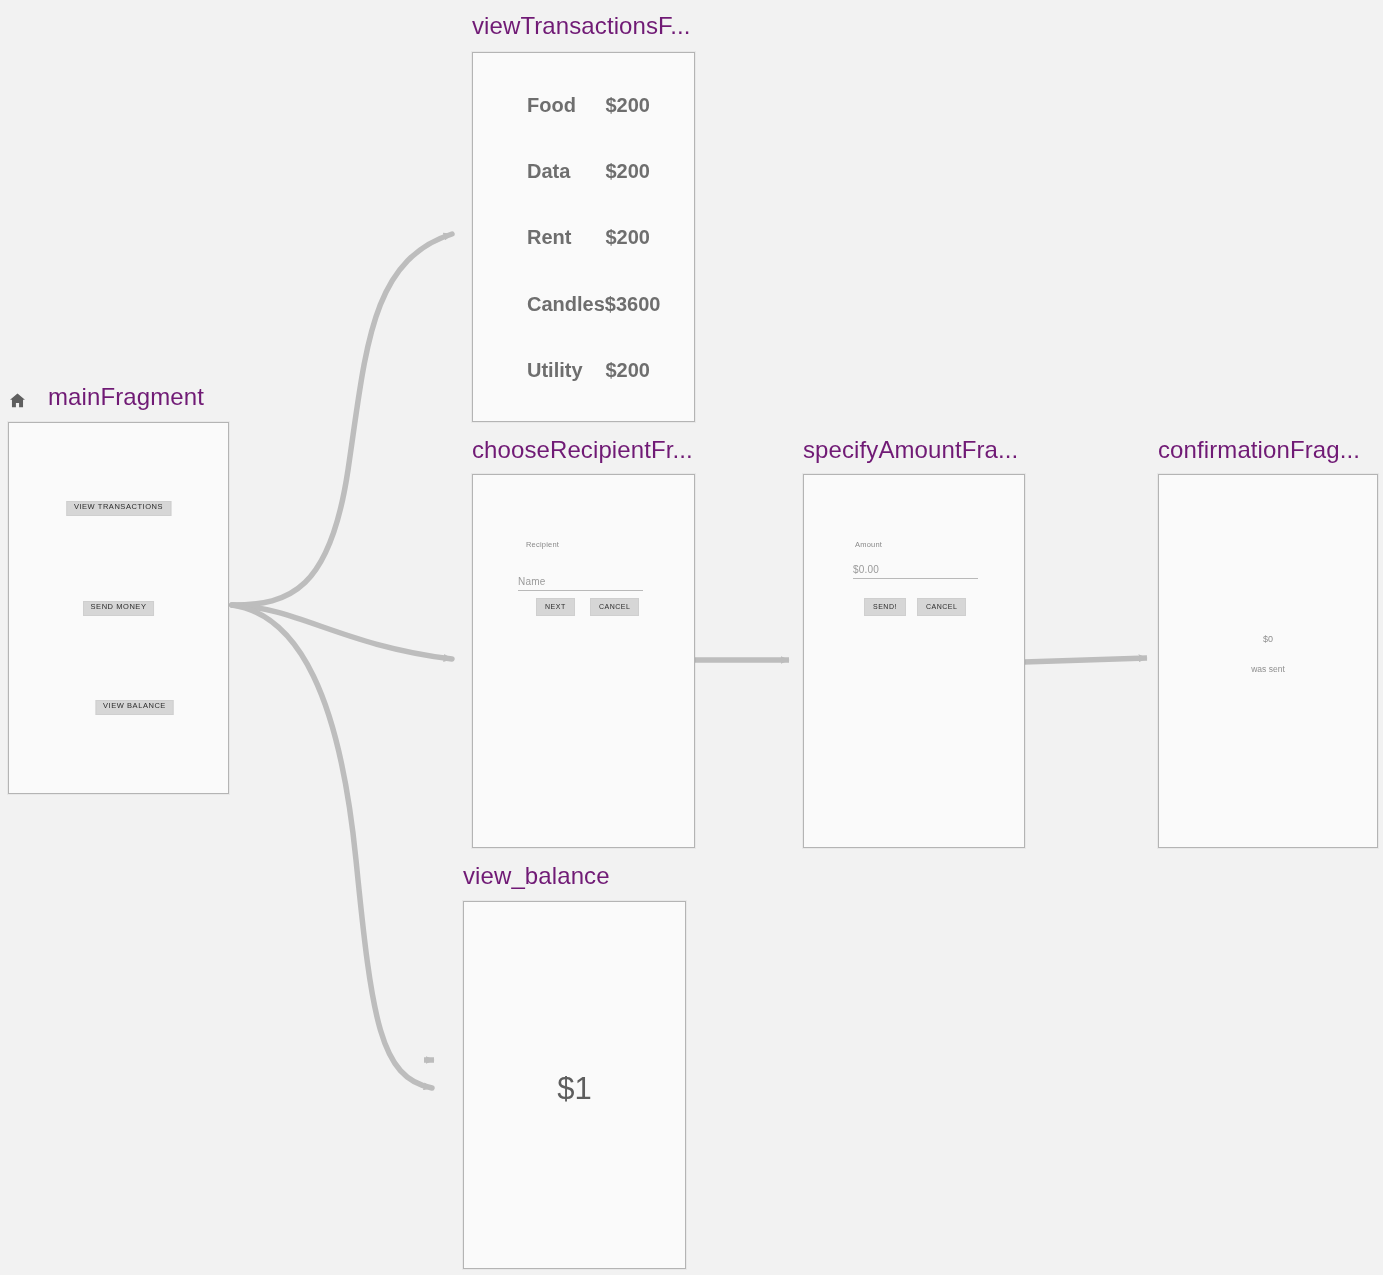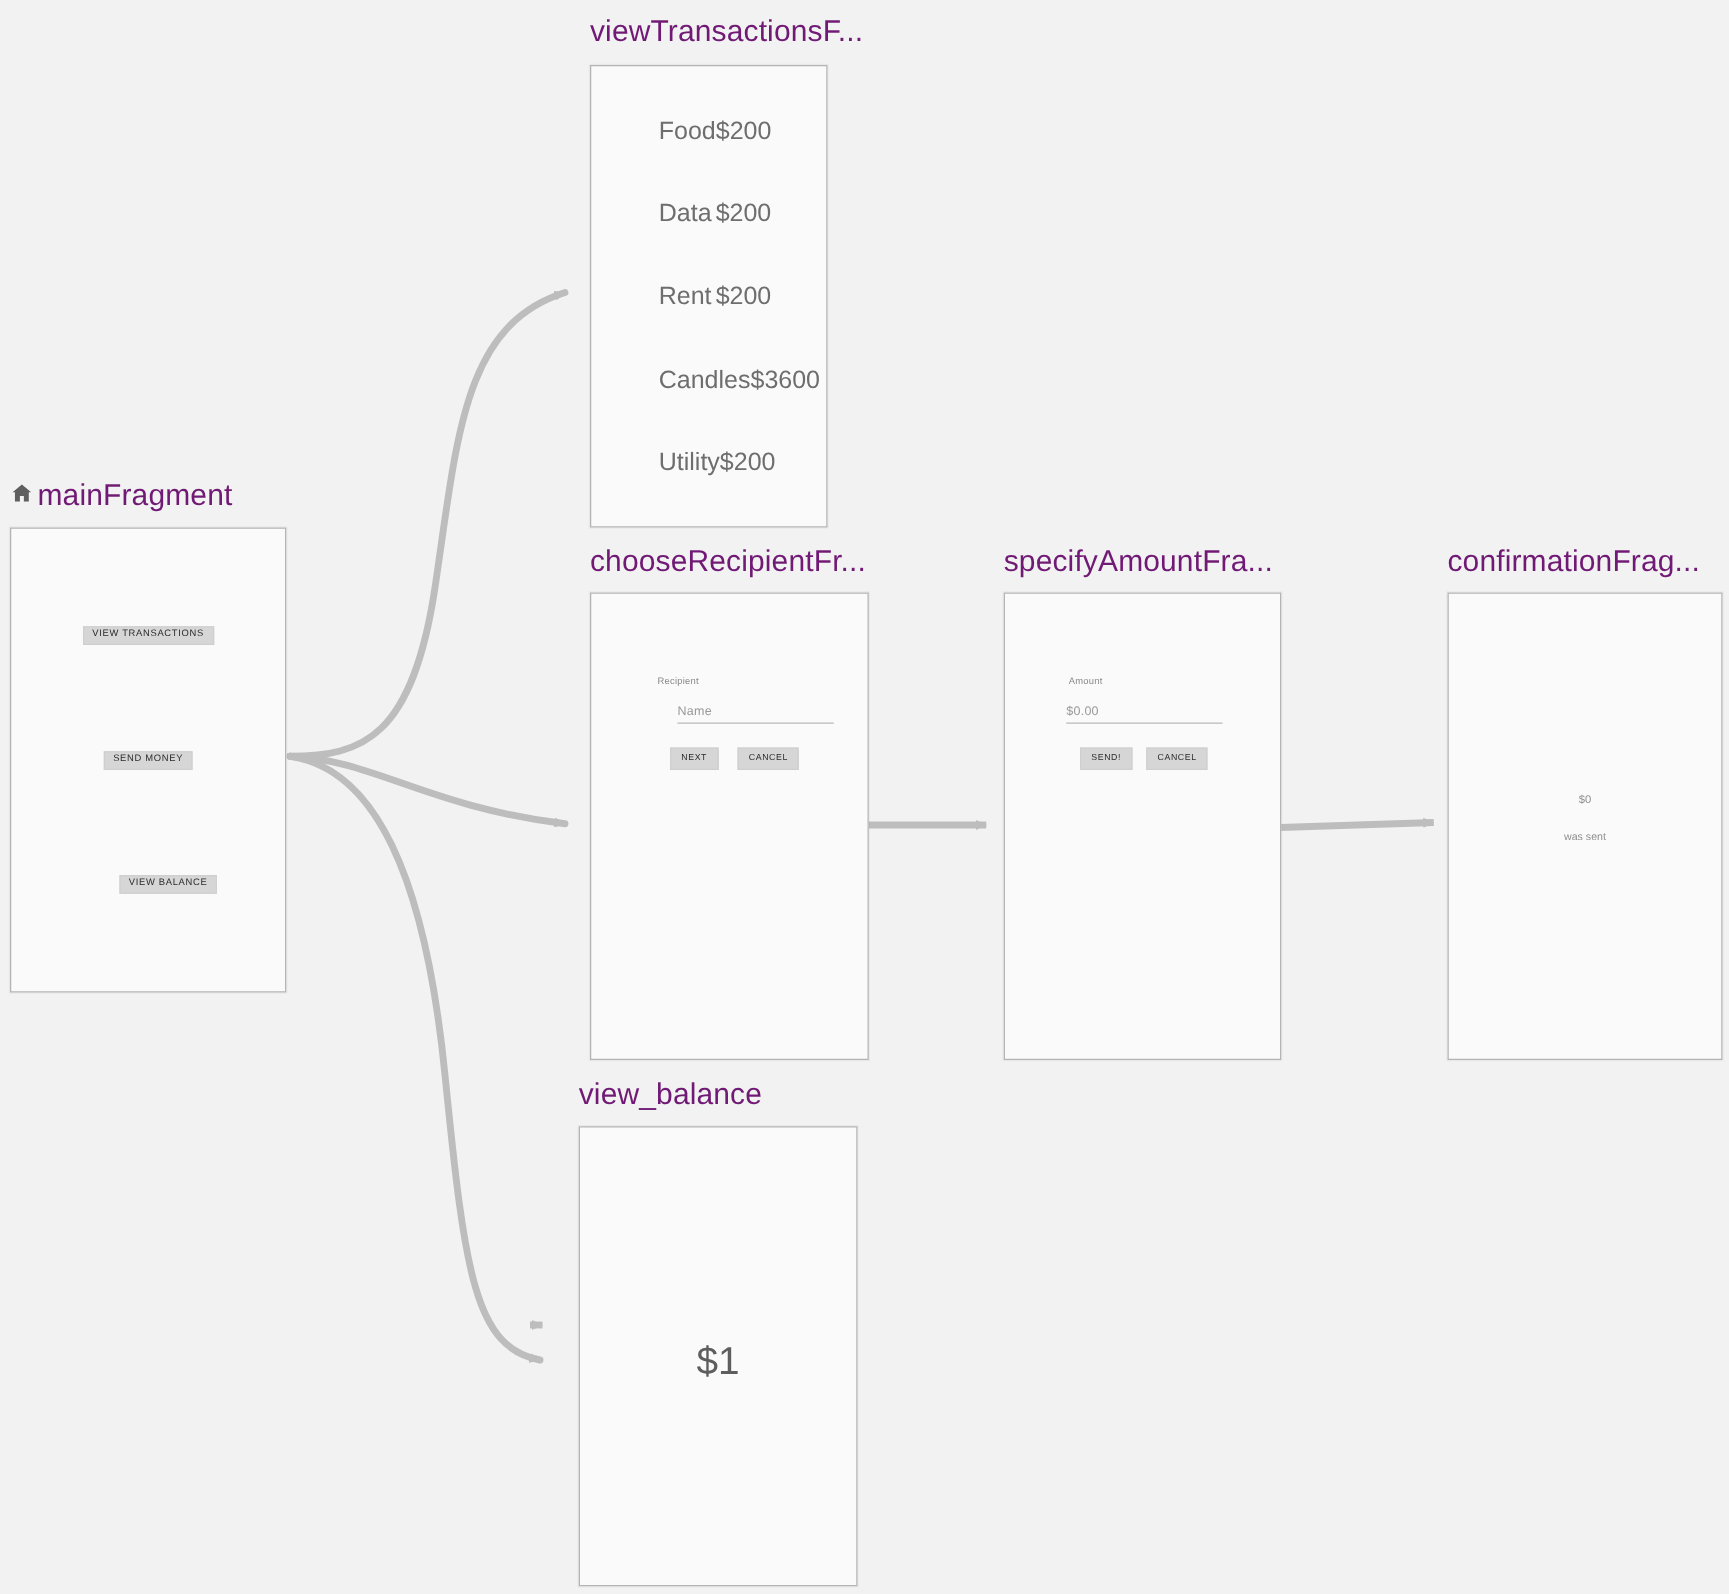--- a/index.html
+++ b/index.html
@@ -15,21 +15,21 @@
 
   .node { position: absolute; }
   .node-title {
     position: absolute;
     font-size: 24px;
     color: #701a75;
     white-space: nowrap;
     letter-spacing: 0.1px;
     line-height: 24px;
   }
-  .node-title.with-icon { display: flex; align-items: flex-start; gap: 3px; }
+  .node-title.with-icon { display: flex; align-items: flex-end; gap: 21px; }
   .home-icon { display: inline-block; width: 19px; height: 19px; flex: 0 0 19px; }
 
   .frame {
     position: absolute;
     background: #fafafa;
     border: 1px solid #b4b4b4;
     box-shadow: 0 0 0 1px rgba(0,0,0,0.04);
   }
 
   
@@ -146,21 +146,21 @@
     <div class="frame" style="left:8px; top:422px; width:221px; height:372px;">
       <div class="mf-btn" style="left:50%; top:78px;">VIEW TRANSACTIONS</div>
       <div class="mf-btn" style="left:50%; top:178px;">SEND MONEY</div>
       <div class="mf-btn" style="left:50%; top:277px;margin-left:16px;">VIEW BALANCE</div>
     </div>
   </div>
 
   <div class="node">
     <div class="node-title" style="left:472px; top:14px;">viewTransactionsF...</div>
 
-    <div class="frame" style="left:472px; top:52px; width:190px; height:370px;">
+    <div class="frame" style="left:472px; top:52px; width:223px; height:370px;font-weight:bold;">
       <div class="tx-row" style="top:39px;">
         <span class="tx-cat">Food</span>
         <span class="tx-amt">$200</span>
       </div>
       <div class="tx-row" style="top:105px;">
         <span class="tx-cat">Data</span>
         <span class="tx-amt">$200</span>
       </div>
       <div class="tx-row" style="top:171px;">
         <span class="tx-cat">Rent</span>
@@ -175,21 +175,21 @@
         <span class="tx-amt">$200</span>
       </div>
     </div>
   </div>
 
   <div class="node">
     <div class="node-title" style="left:472px; top:438px;">chooseRecipientFr...</div>
 
     <div class="frame" style="left:472px; top:474px; width:223px; height:374px;">
       <div class="form-label" style="left:53px; top:65px;">Recipient</div>
-      <div class="form-input" style="left:45px; top:89px; width:125px;margin-left:24px;">Name</div>
+      <div class="form-input" style="left:45px; top:101px; width:125px;">Name</div>
       <div class="form-btn" style="left:63px; top:123px;">NEXT</div>
       <div class="form-btn" style="left:117px; top:123px;">CANCEL</div>
     </div>
   </div>
 
   <div class="node">
     <div class="node-title" style="left:803px; top:438px;">specifyAmountFra...</div>
 
     <div class="frame" style="left:803px; top:474px; width:222px; height:374px;">
       <div class="form-label" style="left:51px; top:65px;">Amount</div>

